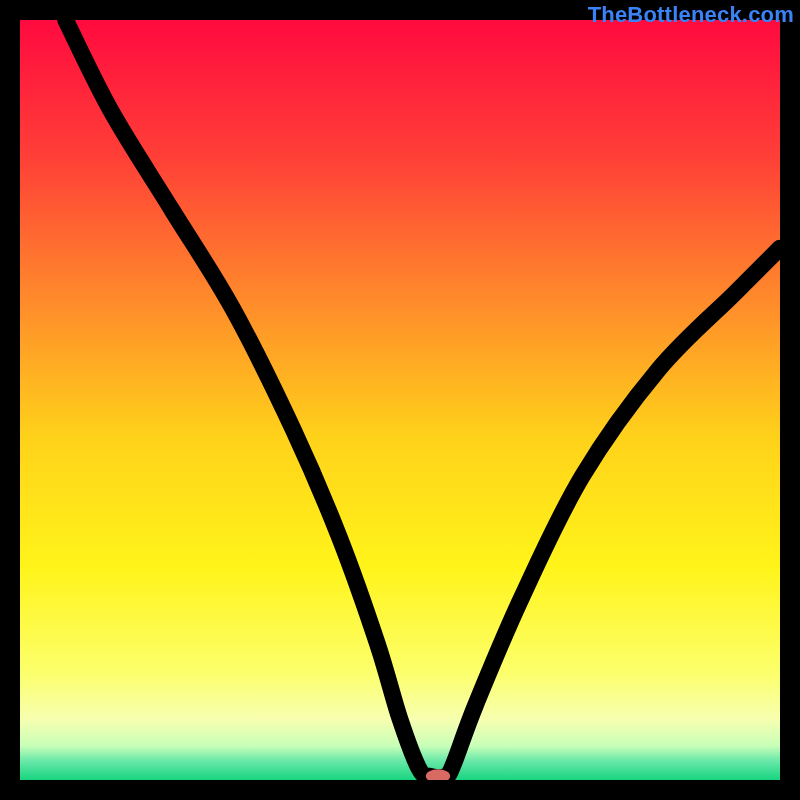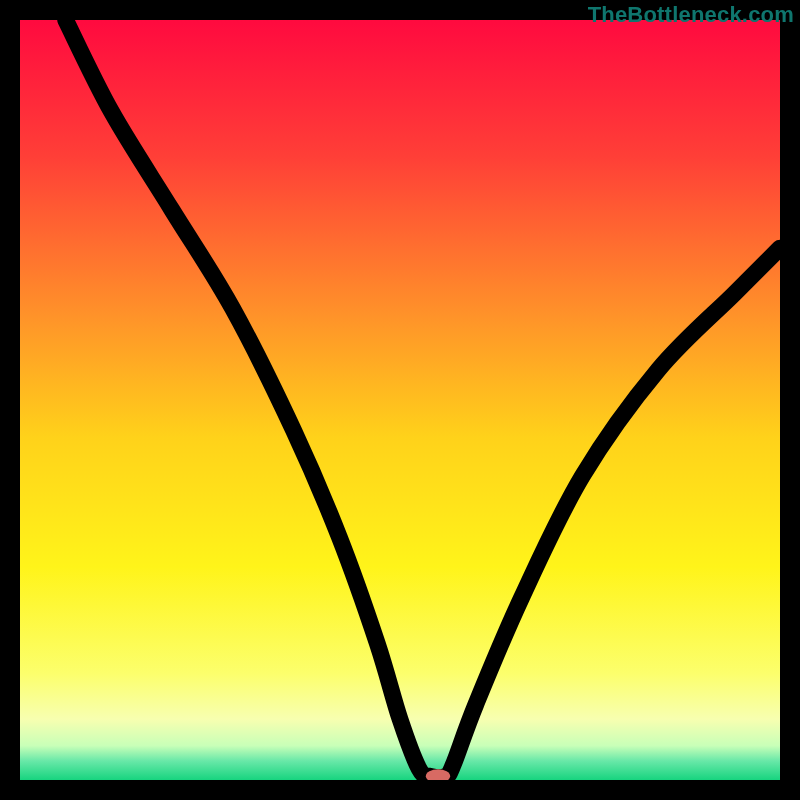--- a/index.html
+++ b/index.html
@@ -43,21 +43,21 @@
   .marker {
     fill: #d86a63;
     stroke: none;
   }
   .watermark {
     position: absolute;
     top: 2px;
     right: 6px;
     font-size: 22px;
     font-weight: 600;
-    color: #0f766e;
+    color: #3b82f6;
     letter-spacing: 0.2px;
     user-select: none;
   }
 </style>
 </head>
 <body>
 
 <div class="frame">
 
   <div class="plot-area">

